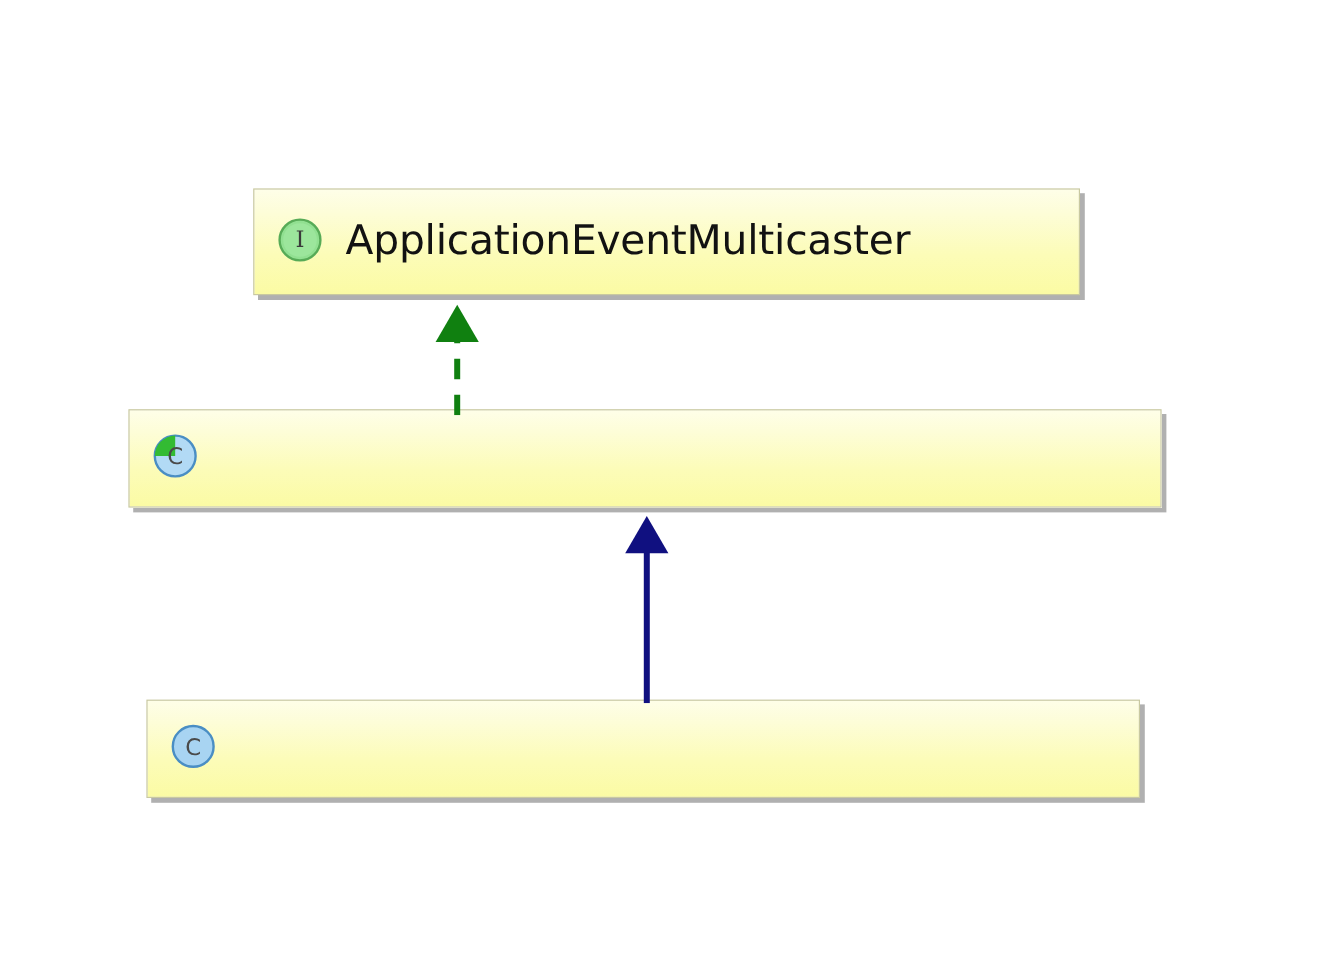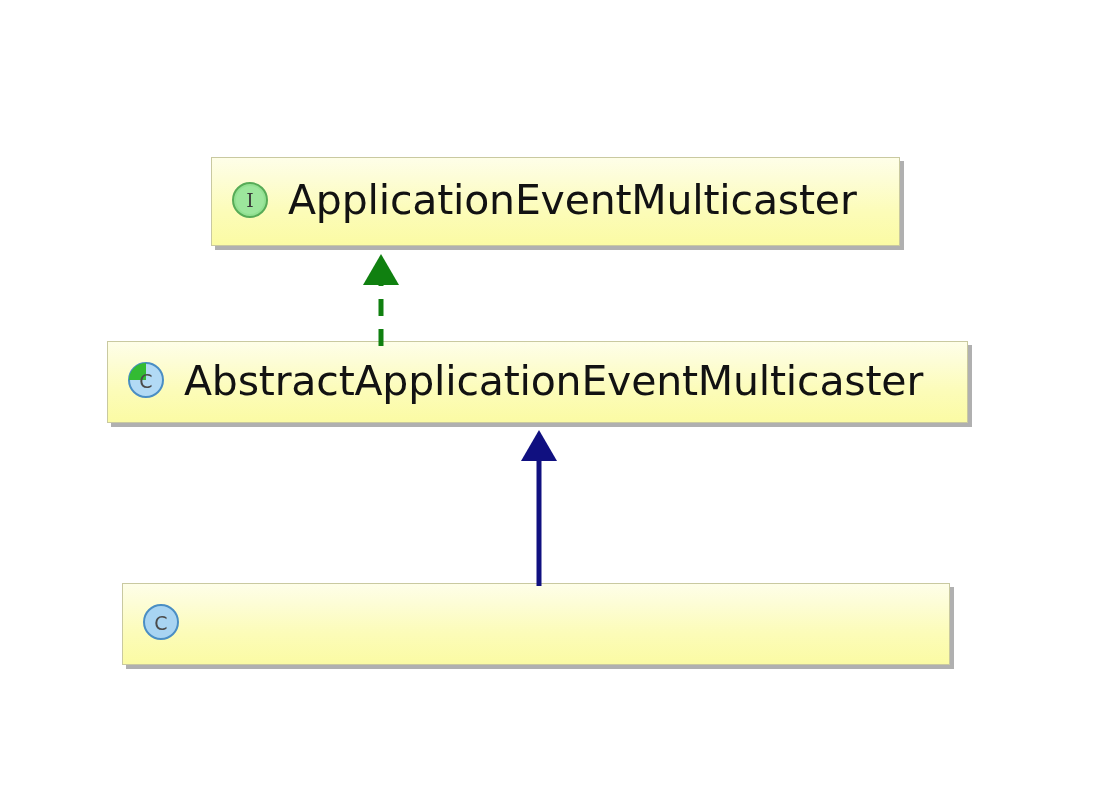--- a/index.html
+++ b/index.html
@@ -26,21 +26,21 @@
     display: flex;
     align-items: center;
     background: linear-gradient(to bottom, #fefee8 0%, #fdfdd8 22%, #fcfcb8 62%, #fbfba4 100%);
     border: 1px solid #c9c9a0;
     box-shadow: 4px 4px 0 0 rgba(150,150,150,0.75);
     padding-left: 14px;
     white-space: nowrap;
   }
   .uml-node .node-label {
     font-family: "DejaVu Sans", sans-serif;
-    font-size: 41px;
+    font-size: 34px;
     line-height: 1;
     color: #121212;
     letter-spacing: -0.2px;
     margin-left: 14px;
     position: relative;
     top: -1px;
   }
 
   
   #node-interface {
@@ -93,21 +93,20 @@
   </div>
 
   <div class="uml-node" id="node-abstract">
     <span class="uml-icon">
       <svg width="48" height="48" viewBox="0 0 48 48" aria-hidden="true">
         <circle cx="24" cy="24" r="17" fill="#b2daf5" stroke="#4a8ec4" stroke-width="2"></circle>
         <path d="M24 24 L24 7 A17 17 0 0 0 7 24 Z" fill="#33bb33"></path>
         <text x="24" y="25" font-family="DejaVu Sans, sans-serif" font-size="19" fill="#4a4a4a" text-anchor="middle" dominant-baseline="central">C</text>
       </svg>
     </span>
-    <span class="node-label">AbstractApplicationEventMulticaster</span>
   </div>
 
   <div class="uml-node" id="node-class">
     <span class="uml-icon">
       <svg width="48" height="48" viewBox="0 0 48 48" aria-hidden="true">
         <circle cx="24" cy="24" r="17" fill="#a8d4f2" stroke="#4a8ec4" stroke-width="2"></circle>
         <text x="24" y="25" font-family="DejaVu Sans, sans-serif" font-size="19" fill="#4a4a4a" text-anchor="middle" dominant-baseline="central">C</text>
       </svg>
     </span>
   </div>

